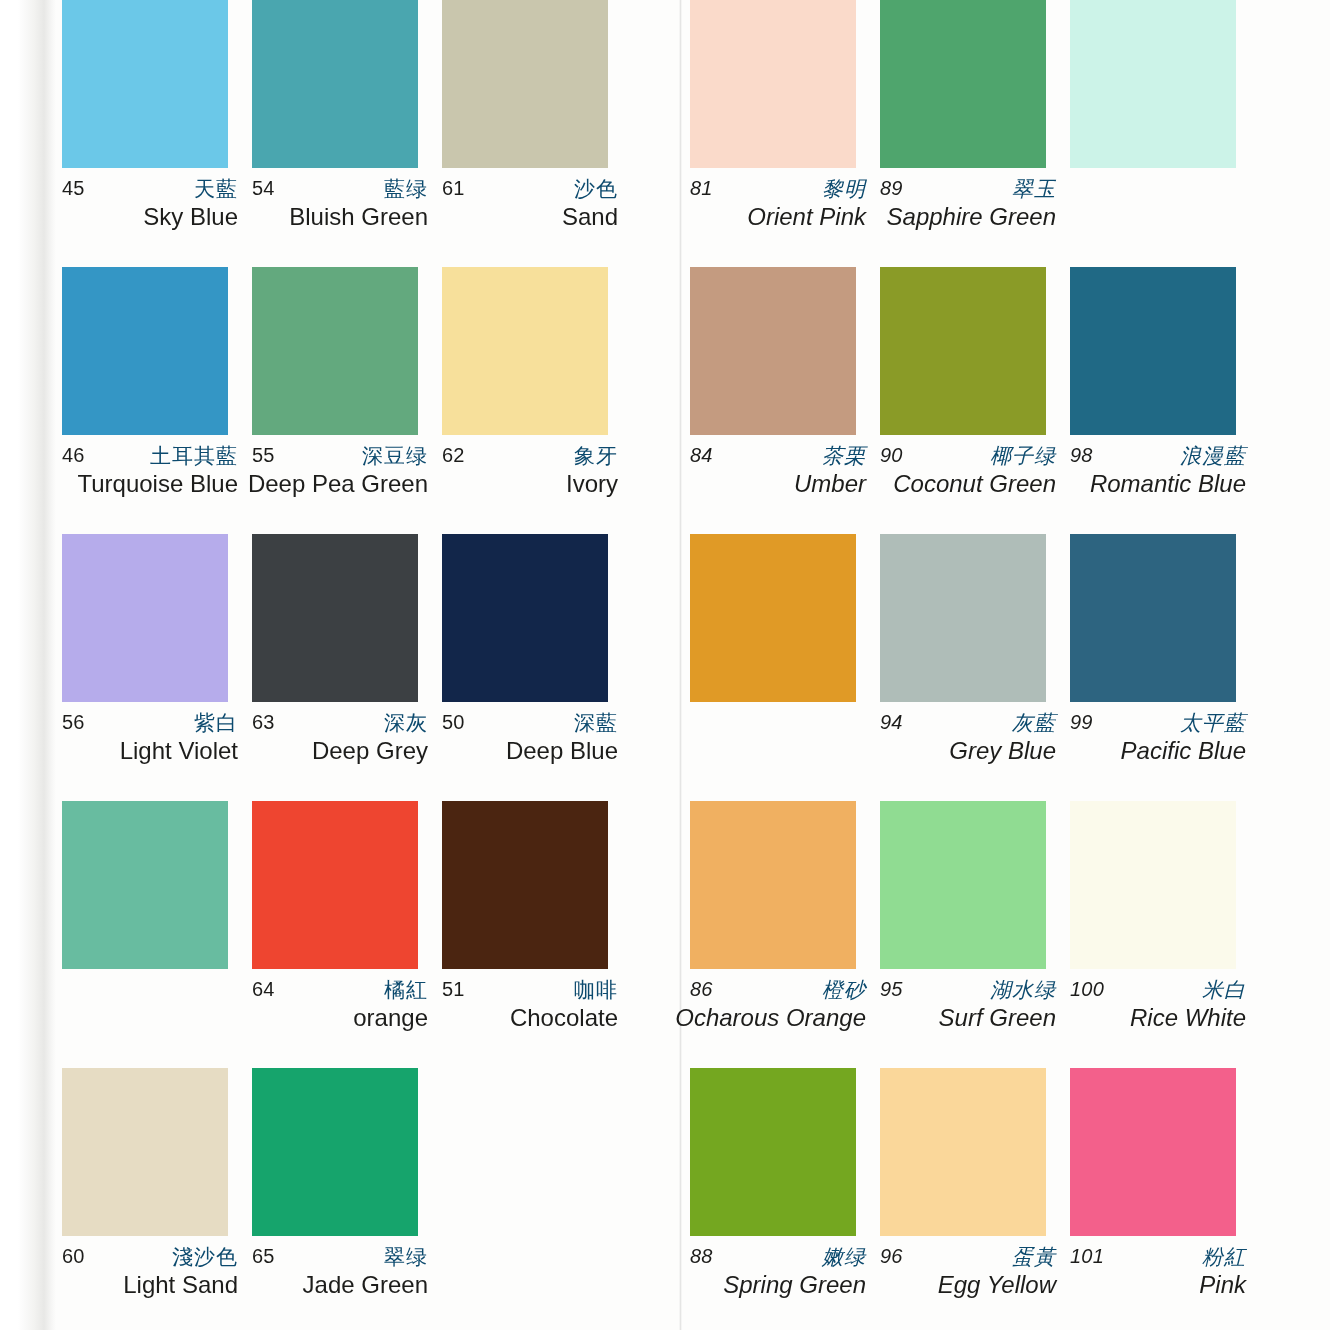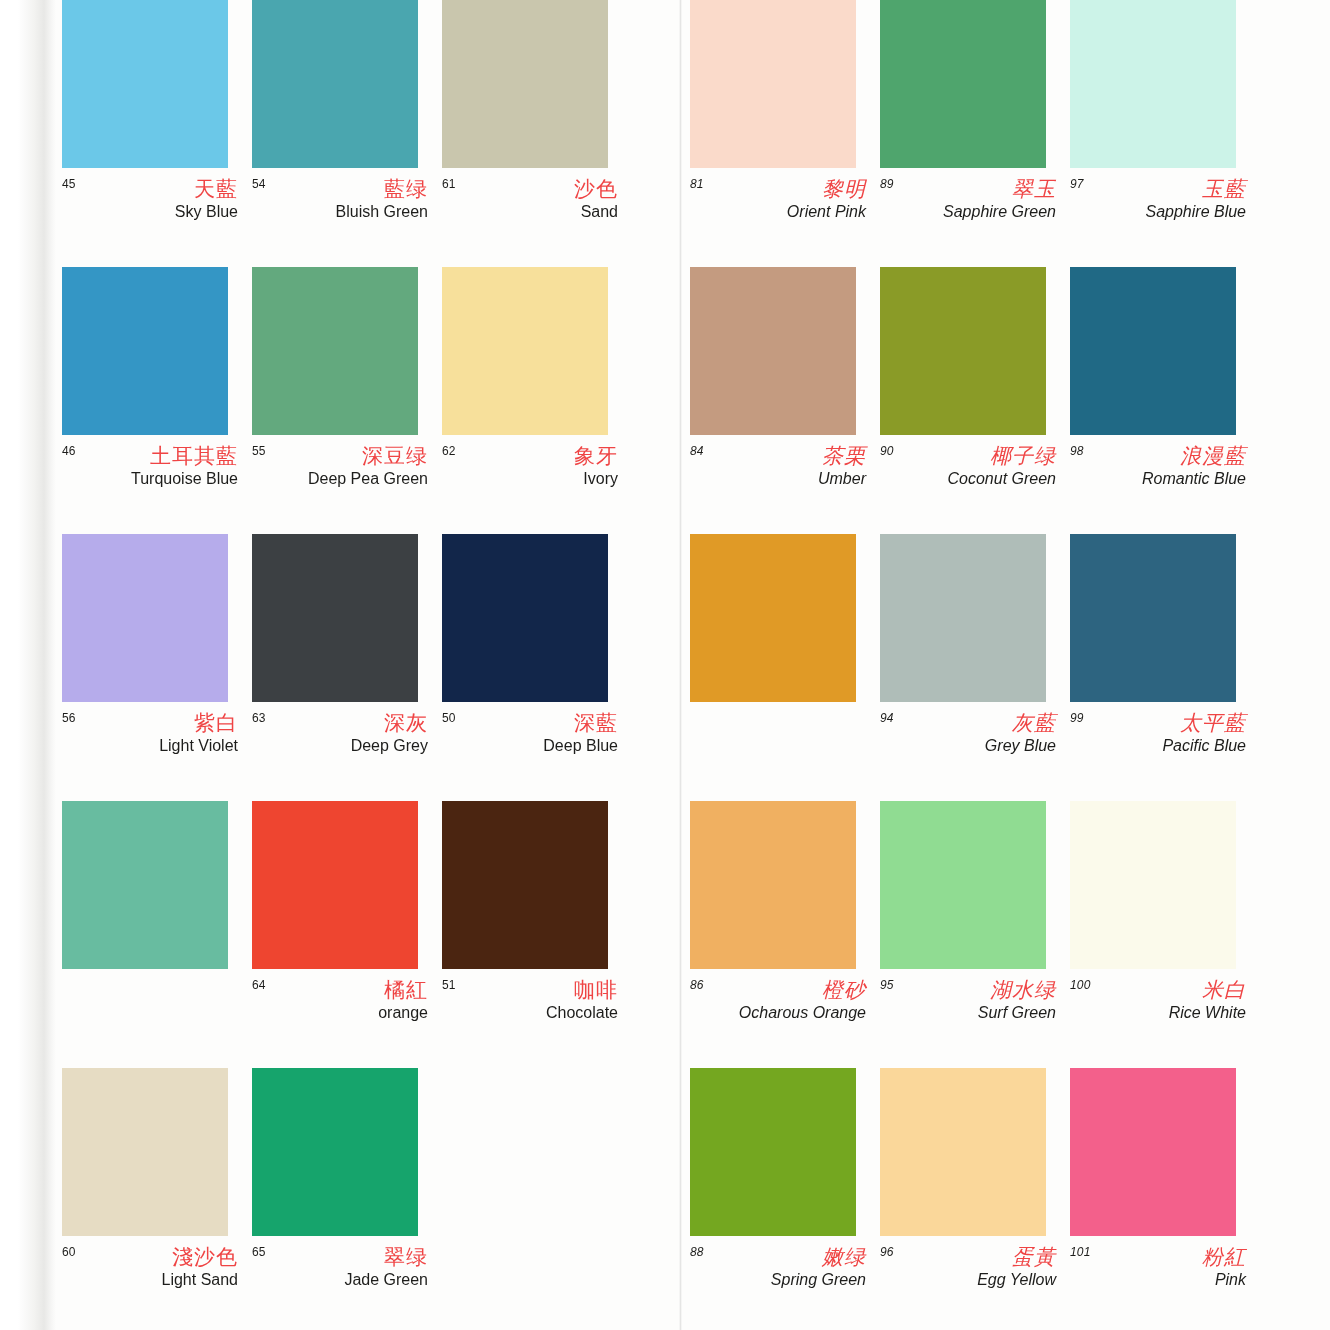--- a/index.html
+++ b/index.html
@@ -71,39 +71,39 @@
   .caption {
     position: relative;
     width: 176px;
     margin-top: 9px;
     height: 56px;
   }
   .code {
     position: absolute;
     left: 0;
     top: 0;
-    font-size: 12px;
+    font-size: 20px;
     color: #1d1d1b;
     letter-spacing: 0.2px;
     text-align: right;
   }
   .name-cn {
     position: absolute;
     right: 0;
     top: -2px;
     font-size: 21px;
-    color: #ef4444;
+    color: #0c4a6e;
     letter-spacing: 1px;
     white-space: nowrap;
   }
   .name-en {
     position: absolute;
     right: 0;
     top: 26px;
-    font-size: 16px;
+    font-size: 24px;
     color: #1d1d1b;
     white-space: nowrap;
   }
 </style>
 </head>
 <body>
 
 <div id="sheet">
   <div id="page-left-shadow"></div>
   <div id="page-gutter"></div>
@@ -233,25 +233,20 @@
         <div class="cell">
           <div class="swatch" style="background: rgb(79, 165, 109);"></div>
           <div class="caption">
             <div class="code">89</div>
             <div class="name-cn">翠玉</div>
             <div class="name-en">Sapphire Green</div>
           </div>
         </div>
         <div class="cell">
           <div class="swatch" style="background: rgb(204, 243, 232);"></div>
-          <div class="caption">
-            <div class="code">97</div>
-            <div class="name-cn">玉藍</div>
-            <div class="name-en">Sapphire Blue</div>
-          </div>
         </div>
         <div class="cell">
           <div class="swatch" style="background: rgb(196, 155, 128);"></div>
           <div class="caption">
             <div class="code">84</div>
             <div class="name-cn">茶栗</div>
             <div class="name-en">Umber</div>
           </div>
         </div>
         <div class="cell">

